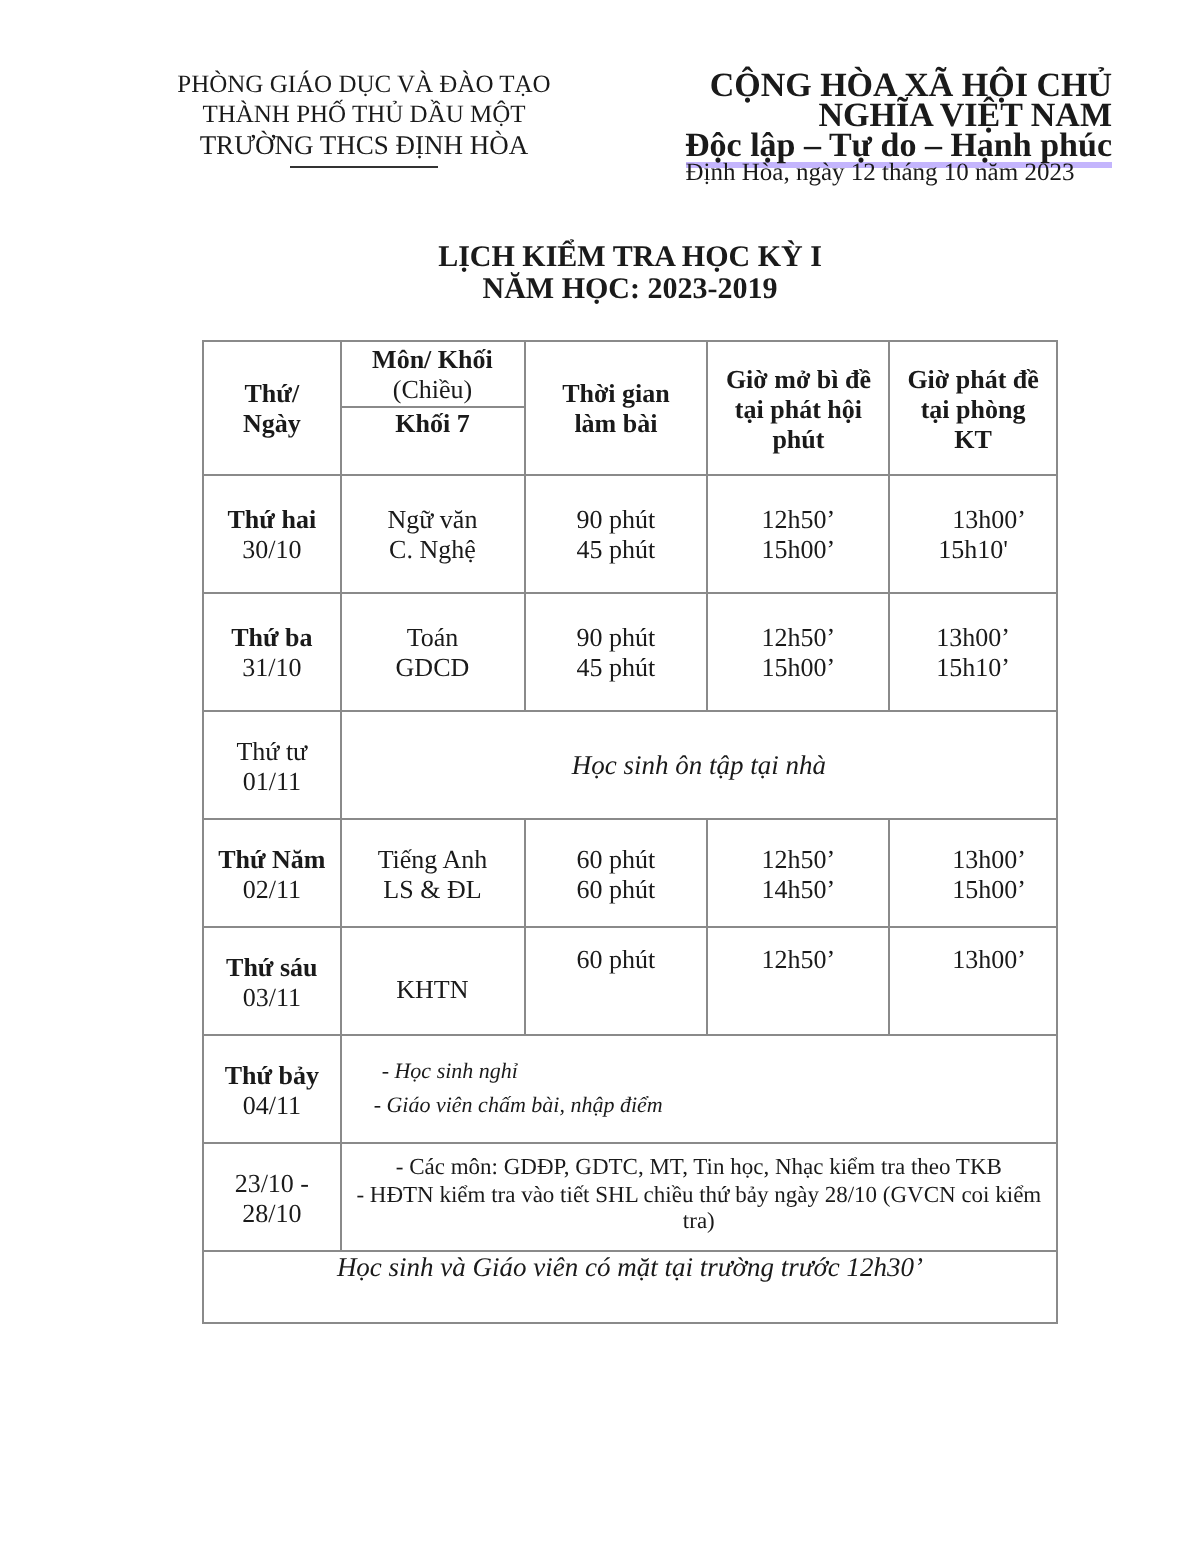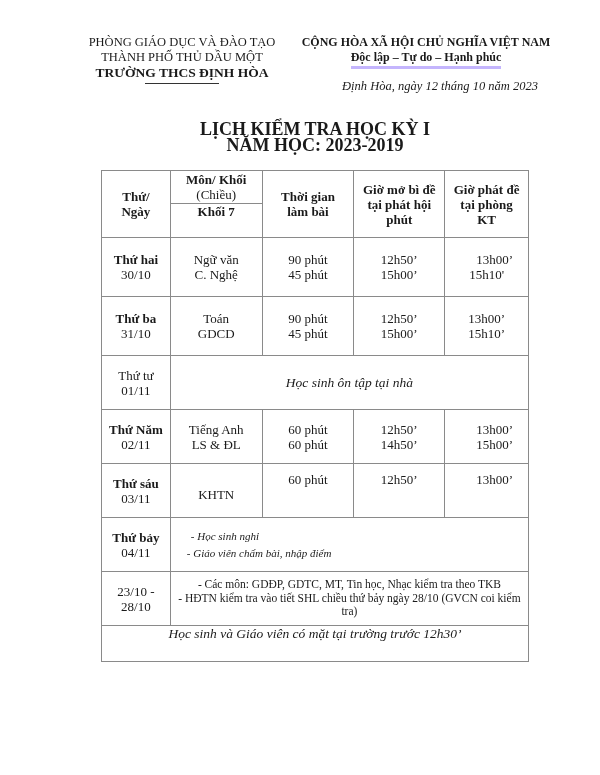--- a/index.html
+++ b/index.html
@@ -1,25 +1,25 @@
 <!DOCTYPE html>
 <html><head>
 <meta charset="utf-8">
 <style>
   html, body { margin:0; padding:0; background:#ffffff; }
   body { width:600px; height:775px; position:relative; overflow:hidden;
          font-family:"Liberation Serif", serif; color:#1a1a1a; }
   .abs { position:absolute; }
   .hdr-left { left:82px; top:35px; width:200px; text-align:center; font-size:12.5px; line-height:15px; }
-  .hdr-left .school { font-weight:bold; font-size:13.5px; }
+  .hdr-left .school { font-weight:normal; font-size:13.5px; }
   .hdr-left .rule { width:74px; height:1px; background:#333; margin:3px auto 0; }
-  .hdr-right { left:296px; top:35px; width:260px; text-align:center; font-size:12px; line-height:15px; font-weight:bold; }
+  .hdr-right { left:296px; top:35px; width:260px; text-align:right; font-size:17px; line-height:15px; font-weight:bold; }
   .hdr-right .motto { display:inline-block; border-bottom:3px solid #c4b5fd; padding-bottom:1px; }
-  .dateline { left:330px; top:79px; width:220px; text-align:center; font-style:italic; font-size:12.5px; }
-  .title { left:100px; top:121px; width:430px; text-align:center; font-weight:bold; font-size:18px; line-height:16px; }
+  .dateline { left:330px; top:79px; width:220px; text-align:center; font-size:12.5px; }
+  .title { left:100px; top:121px; width:430px; text-align:center; font-weight:bold; font-size:15px; line-height:16px; }
   table.sched { position:absolute; left:101px; top:170px; width:428px; border-collapse:collapse; font-size:13px; line-height:15px; }
   table.sched td { border:1px solid #8a8a8a; text-align:center; vertical-align:middle; padding:0; }
   .b { font-weight:bold; }
   .i { font-style:italic; }
   .note { text-align:center; font-size:11.5px; line-height:13.5px; padding:2px 4px !important; }
   .sat { text-align:left !important; padding-left:16px !important; font-style:italic; font-size:11px; line-height:17px; }
 </style>
 </head>
 <body>
 

